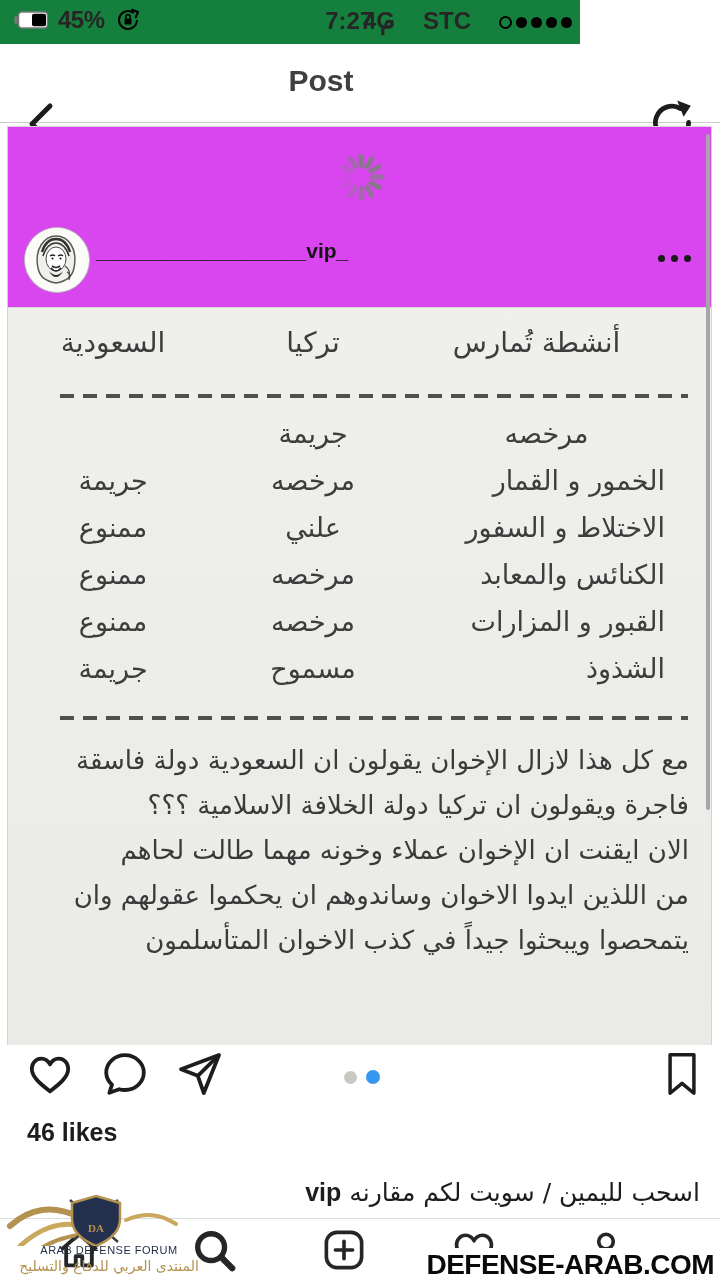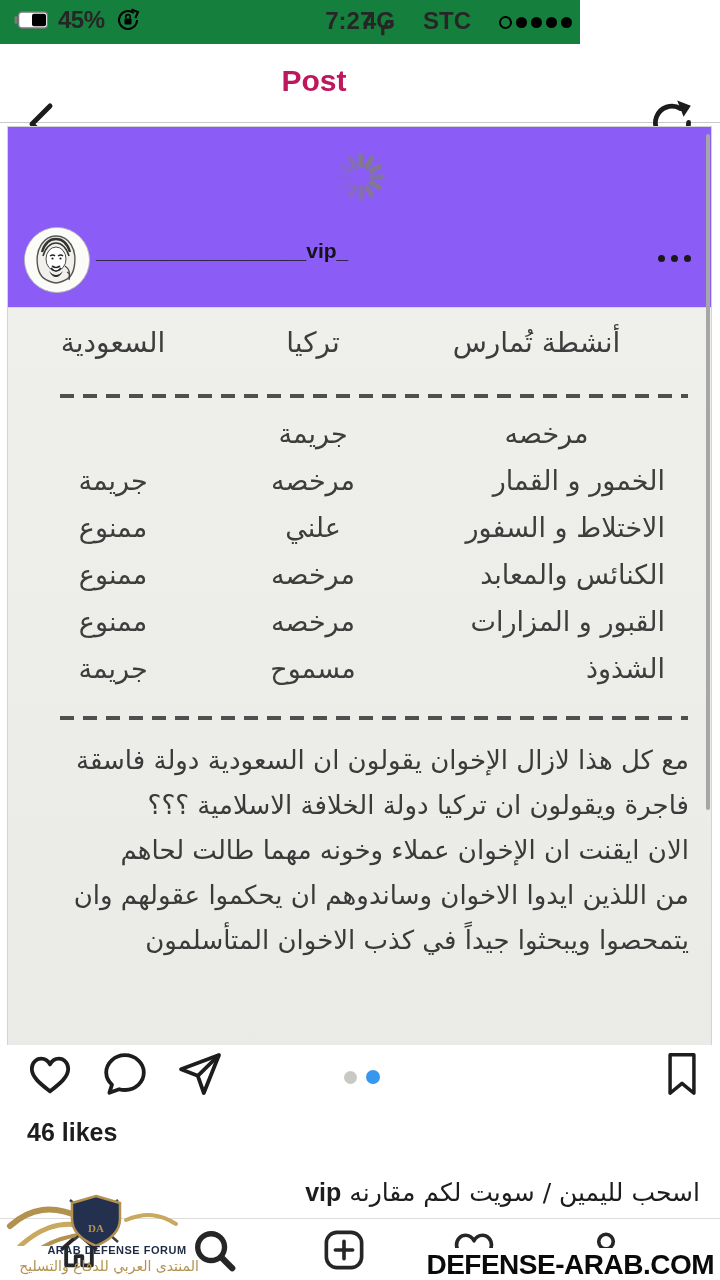--- a/index.html
+++ b/index.html
@@ -16,27 +16,27 @@
   .sb-right{position:absolute;right:8px;top:7px;display:flex;align-items:center;gap:28px;}
   .sb-net{font-size:24px;font-weight:600;}
   .sig-dots{display:flex;gap:4px;align-items:center;margin-top:3px;}
   .sig-dot{width:11px;height:11px;border-radius:50%;background:#000;}
   .sig-dot.empty{background:transparent;border:2px solid #000;width:9px;height:9px;}
 
   
   .navbar{position:absolute;top:44px;left:0;width:720px;height:78px;background:#fff;
           border-bottom:1px solid #c9c9c9;}
   .nav-title{position:absolute;left:0;width:628px;top:20px;text-align:center;
-             font-size:30px;font-weight:700;color:#be185d;}
+             font-size:30px;font-weight:700;color:#404040;padding-left:7px;}
   .nav-back{position:absolute;left:26px;top:58px;cursor:pointer;}
   .nav-refresh{position:absolute;left:648px;top:54px;cursor:pointer;}
 
   
   .card{position:absolute;left:7px;top:126px;width:705px;height:919px;
-        border:1px solid #d4d4d4;background:#8b5cf6;box-sizing:border-box;}
+        border:1px solid #d4d4d4;background:#d946ef;box-sizing:border-box;}
   .spinner{position:absolute;left:325px;top:22px;}
   .avatar{position:absolute;left:16px;top:100px;width:64px;height:64px;border-radius:50%;
           border:1px solid #b5b5b5;overflow:hidden;background:#fdfdfb;}
   .username{position:absolute;left:88px;top:112px;font-size:21px;font-weight:700;
             color:#141414;letter-spacing:0;}
   .menu-dots{position:absolute;right:20px;top:128px;display:flex;gap:6px;}
   .menu-dots i{width:7px;height:7px;border-radius:50%;background:#1a1a1a;}
   .header-sep{position:absolute;left:0;top:180px;width:703px;height:1px;background:#d9d9d9;}
 
   
@@ -70,21 +70,21 @@
   .caption .cap-user{font-weight:700;font-family:"Liberation Sans",sans-serif;}
 
   
   .tabbar{position:absolute;left:0;top:1218px;width:720px;height:62px;background:#fff;
           border-top:1px solid #dcdcdc;}
   .tab-ic{position:absolute;top:8px;cursor:pointer;}
 
   
   .forum-logo{position:absolute;left:0;top:1192px;width:218px;height:88px;z-index:30;}
   .forum-en{position:absolute;left:0;top:52px;width:218px;text-align:center;
-            font-size:11px;font-weight:700;color:#1f2a44;letter-spacing:0.5px;margin-left:8px;}
+            font-size:11px;font-weight:400;color:#1f2a44;letter-spacing:0.5px;}
   .forum-ar{position:absolute;left:0;top:66px;width:218px;text-align:center;
             font-size:14px;color:#b3924f;font-family:"DejaVu Sans",sans-serif;}
   .site-mark{position:absolute;right:0;top:1248px;background:#fff;padding:1px 6px 3px 10px;
              font-size:28px;font-weight:700;color:#0a0a0a;letter-spacing:-0.5px;z-index:30;}
 
   .scrollbar{position:absolute;left:706px;top:134px;width:4px;height:676px;
              background:#a6a6a6;border-radius:2px;z-index:20;}
 </style>
 </head>
 <body>

